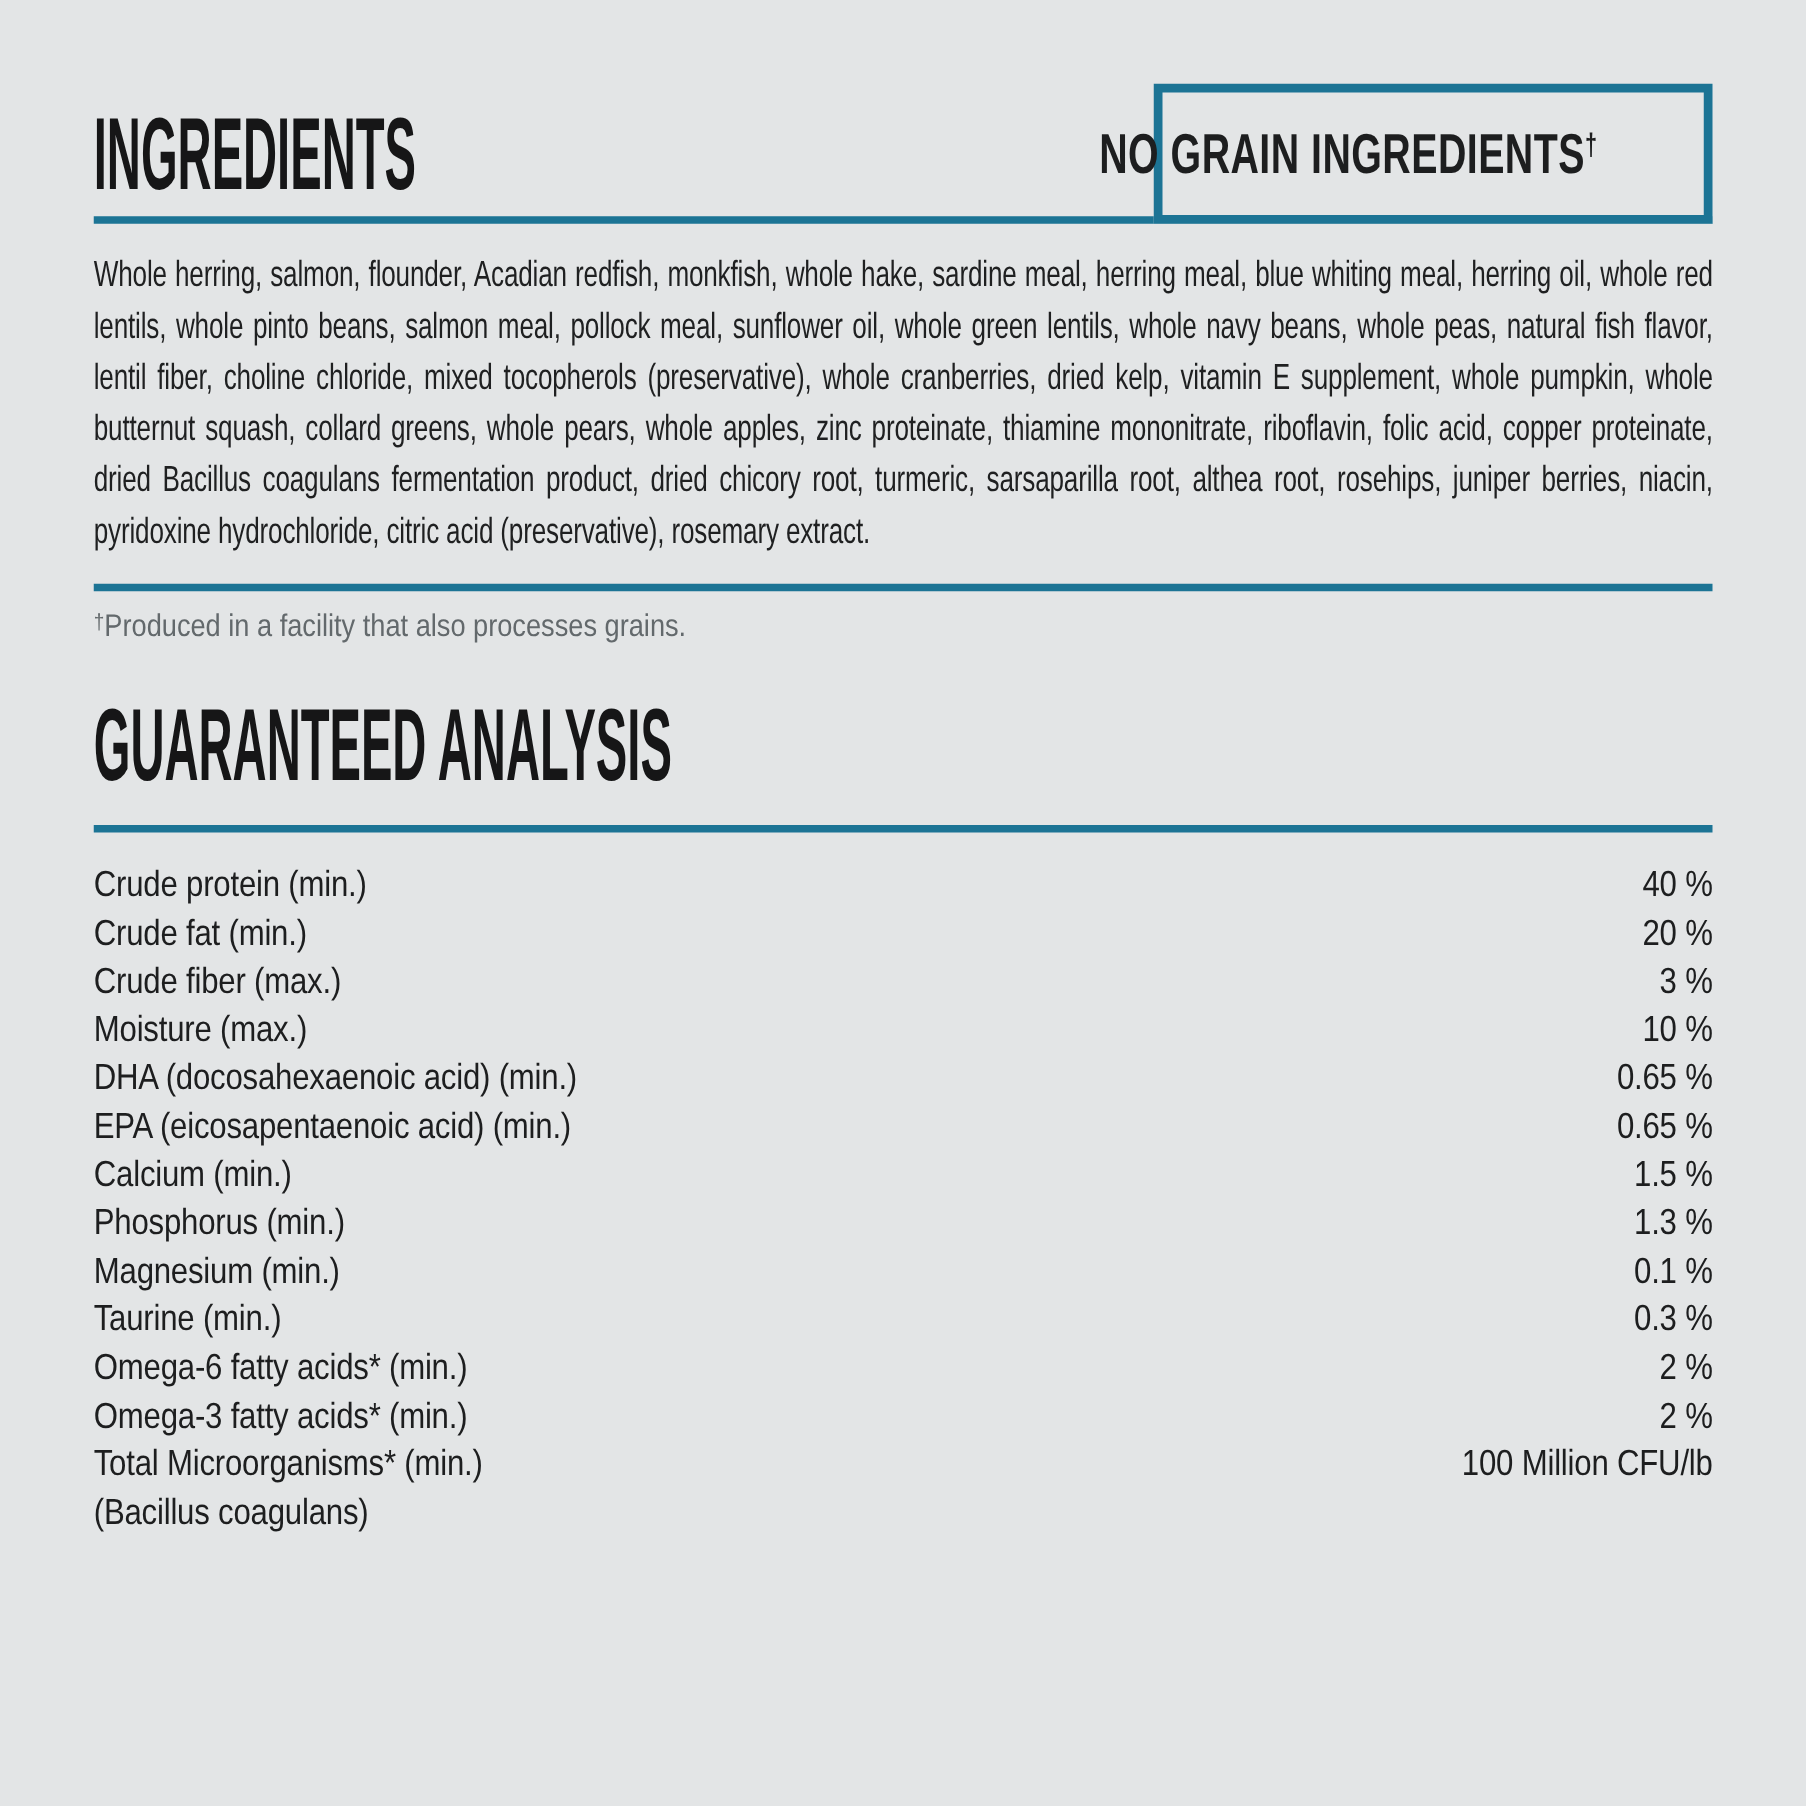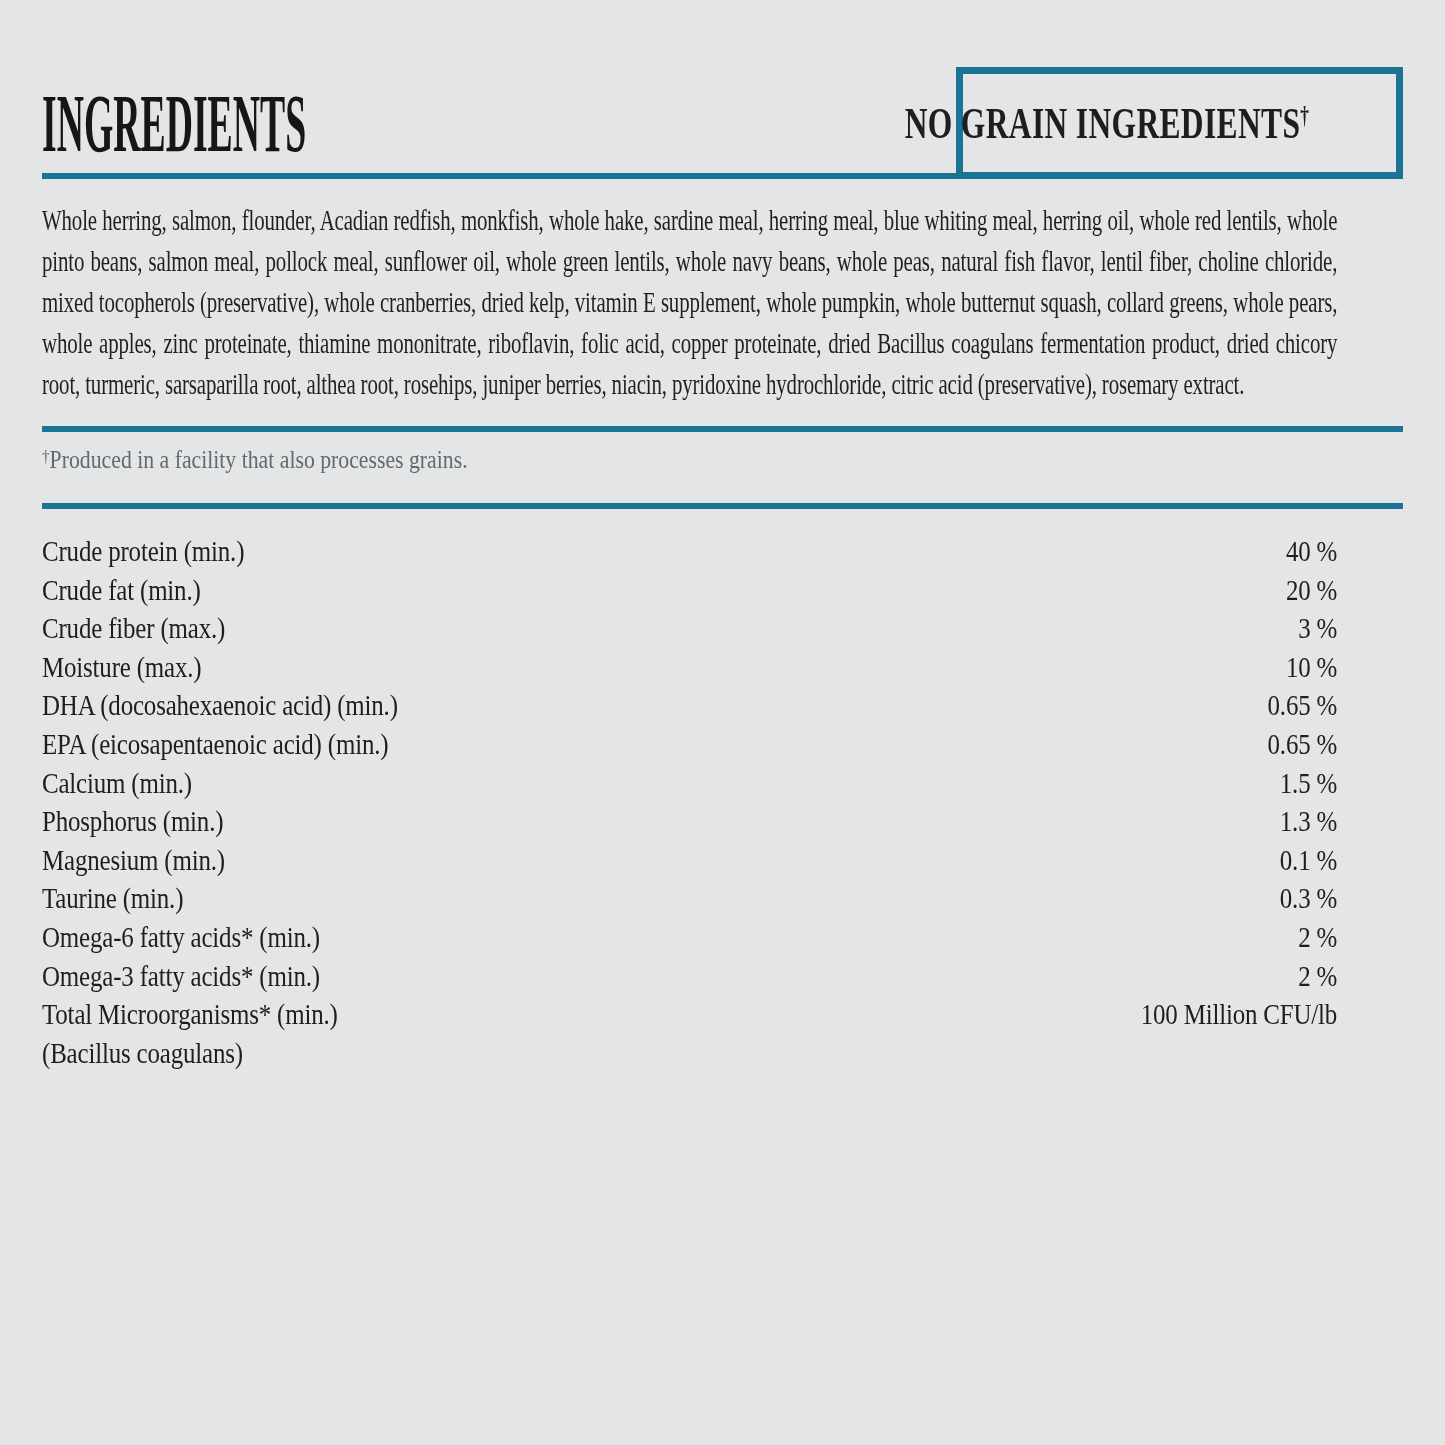--- a/index.html
+++ b/index.html
@@ -9,21 +9,21 @@
   .page {
     position: relative;
     width: 1445px;
     height: 1445px;
     background: var(--bg, #e3e5e6);
     overflow: hidden;
     font-family: "Liberation Sans", "DejaVu Sans", sans-serif;
     color: var(--text, #1f2021);
   }
 
-  .content { padding: 0 42px; font-family: Liberation Serif, serif; }
+  .content { padding: 0 75px; }
 
   
   .ing-header { position: relative; height: 179px; }
 
   .rule {
     height: 6px;
     background: var(--accent, #1c7495);
   }
   .ing-header .rule { position: absolute; left: 0; right: 0; bottom: 0; }
 
@@ -132,20 +132,23 @@
         <span class="badge-label"><span>NO GRAIN INGREDIENTS</span><sup>†</sup></span>
       </div>
     </div>
 
     <div class="sq-body ingredients-body">Whole herring, salmon, flounder, Acadian redfish, monkfish, whole hake, sardine meal, herring meal, blue whiting meal, herring oil, whole red lentils, whole pinto beans, salmon meal, pollock meal, sunflower oil, whole green lentils, whole navy beans, whole peas, natural fish flavor, lentil fiber, choline chloride, mixed tocopherols (preservative), whole cranberries, dried kelp, vitamin E supplement, whole pumpkin, whole butternut squash, collard greens, whole pears, whole apples, zinc proteinate, thiamine mononitrate, riboflavin, folic acid, copper proteinate, dried Bacillus coagulans fermentation product, dried chicory root, turmeric, sarsaparilla root, althea root, rosehips, juniper berries, niacin, pyridoxine hydrochloride, citric acid (preservative), rosemary extract.</div>
 
     <div class="rule divider"></div>
 
     <div class="sq-foot footnote"><sup>†</sup><span>Produced in a facility that also processes grains.</span></div>
 
+    <div class="ga-header">
+      <span class="big-title">GUARANTEED ANALYSIS</span>
+    </div>
     <div class="rule ga-rule"></div>
 
     <div class="sq-table ga-table" id="ga-rows">
       <div class="ga-row">
         <span class="label">Crude protein (min.)</span>
         <span class="value">40 %</span>
       </div>
 
       <div class="ga-row">
         <span class="label">Crude fat (min.)</span>

